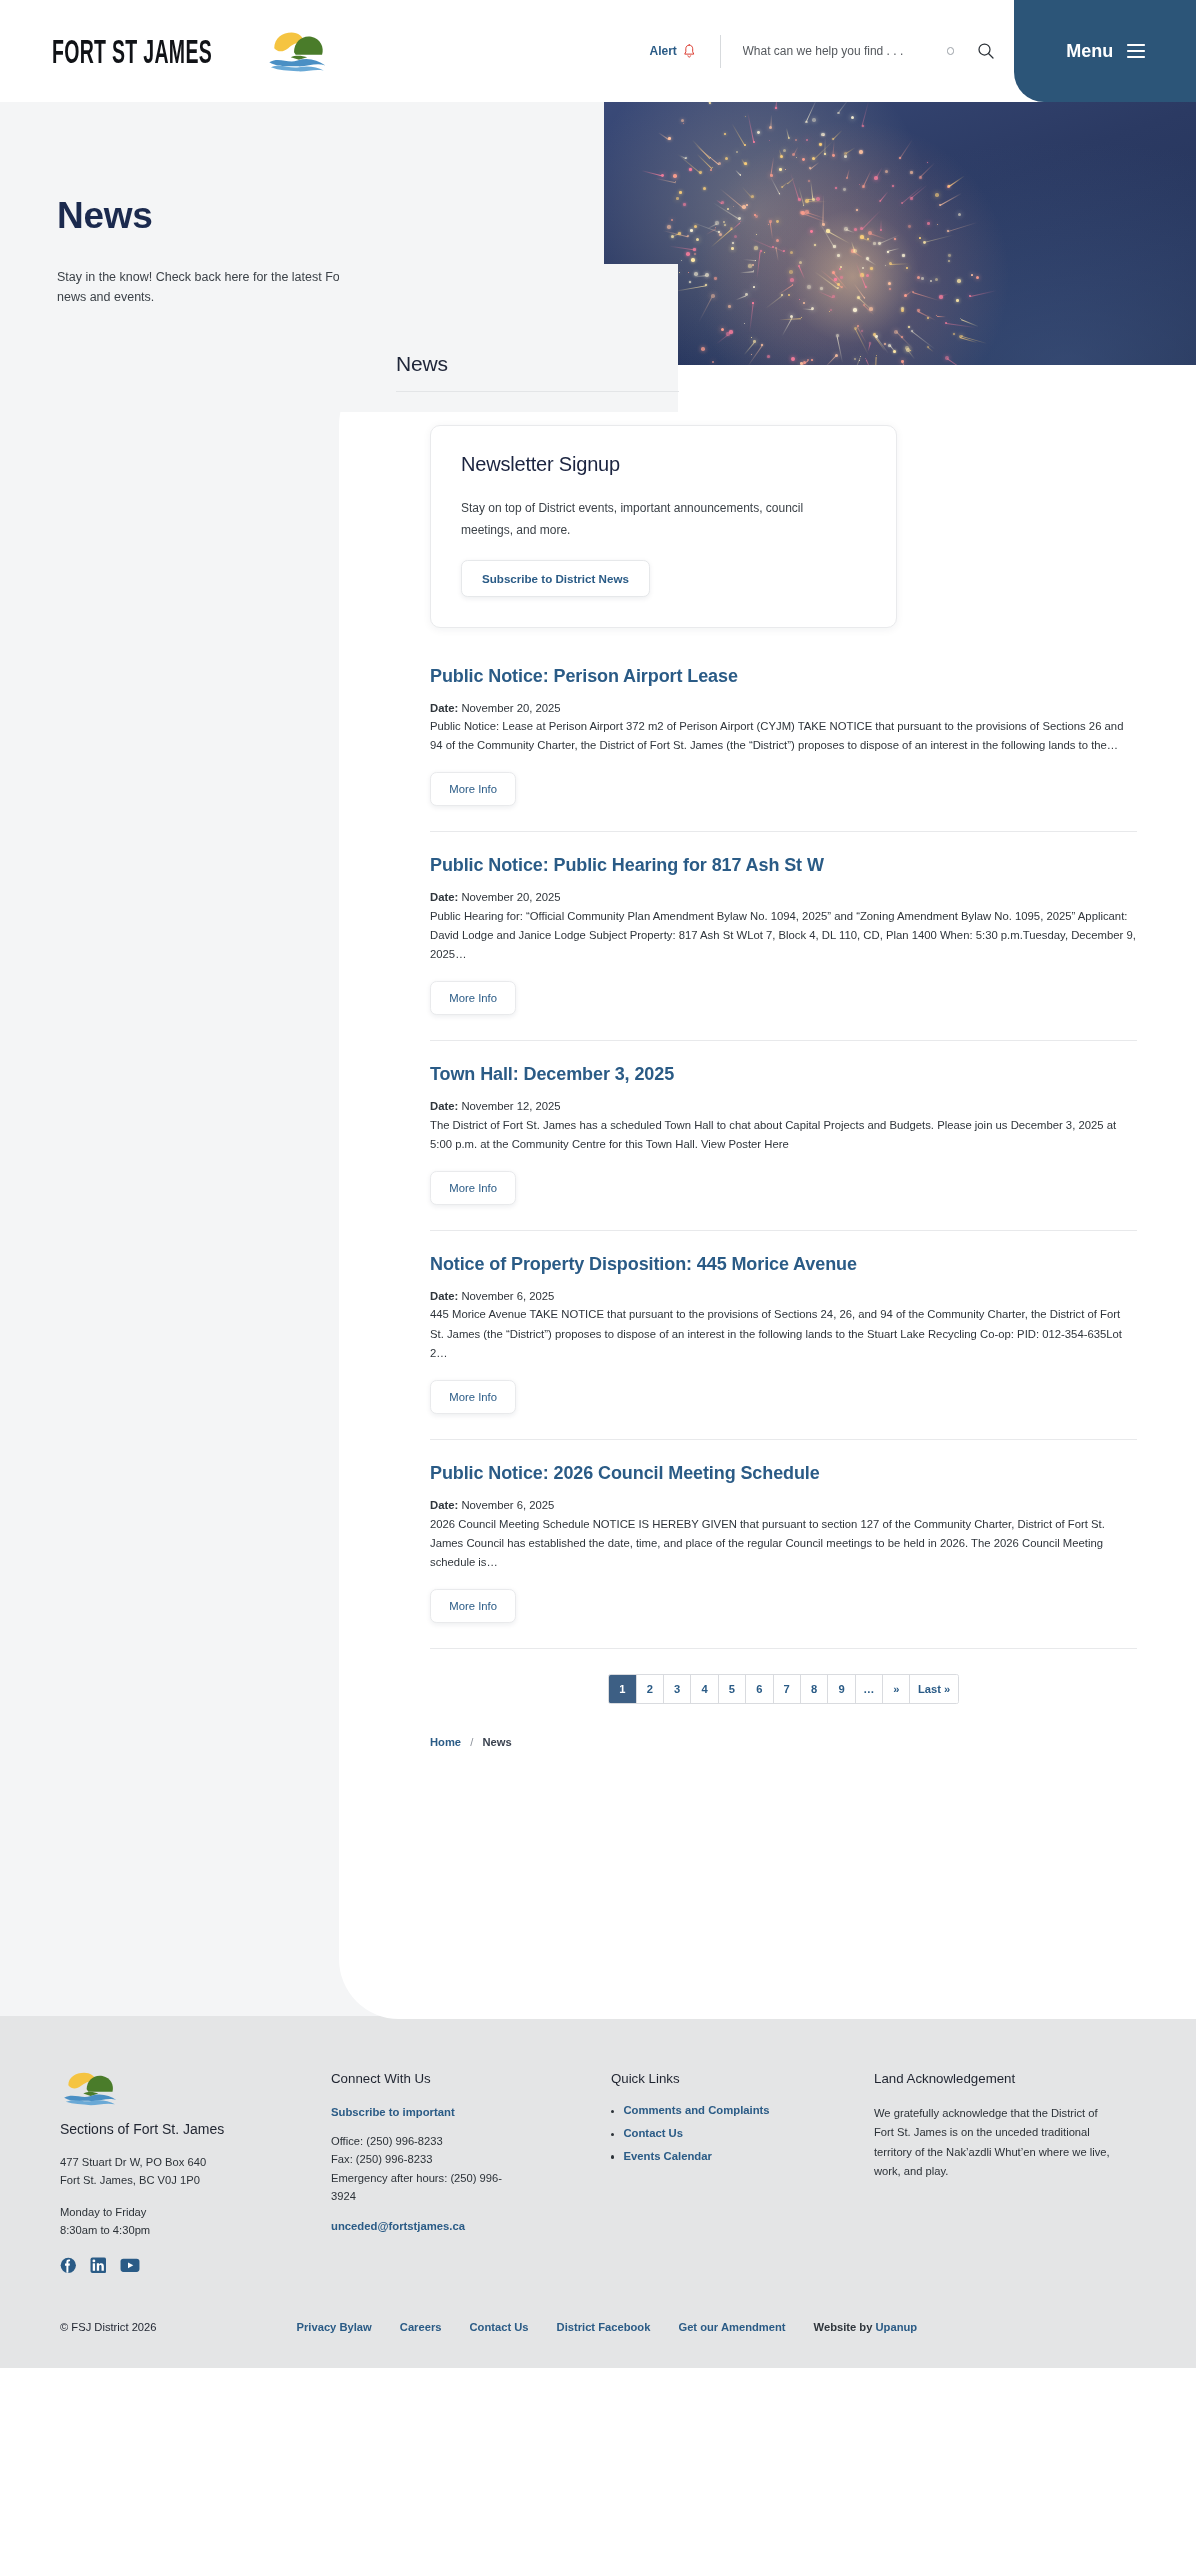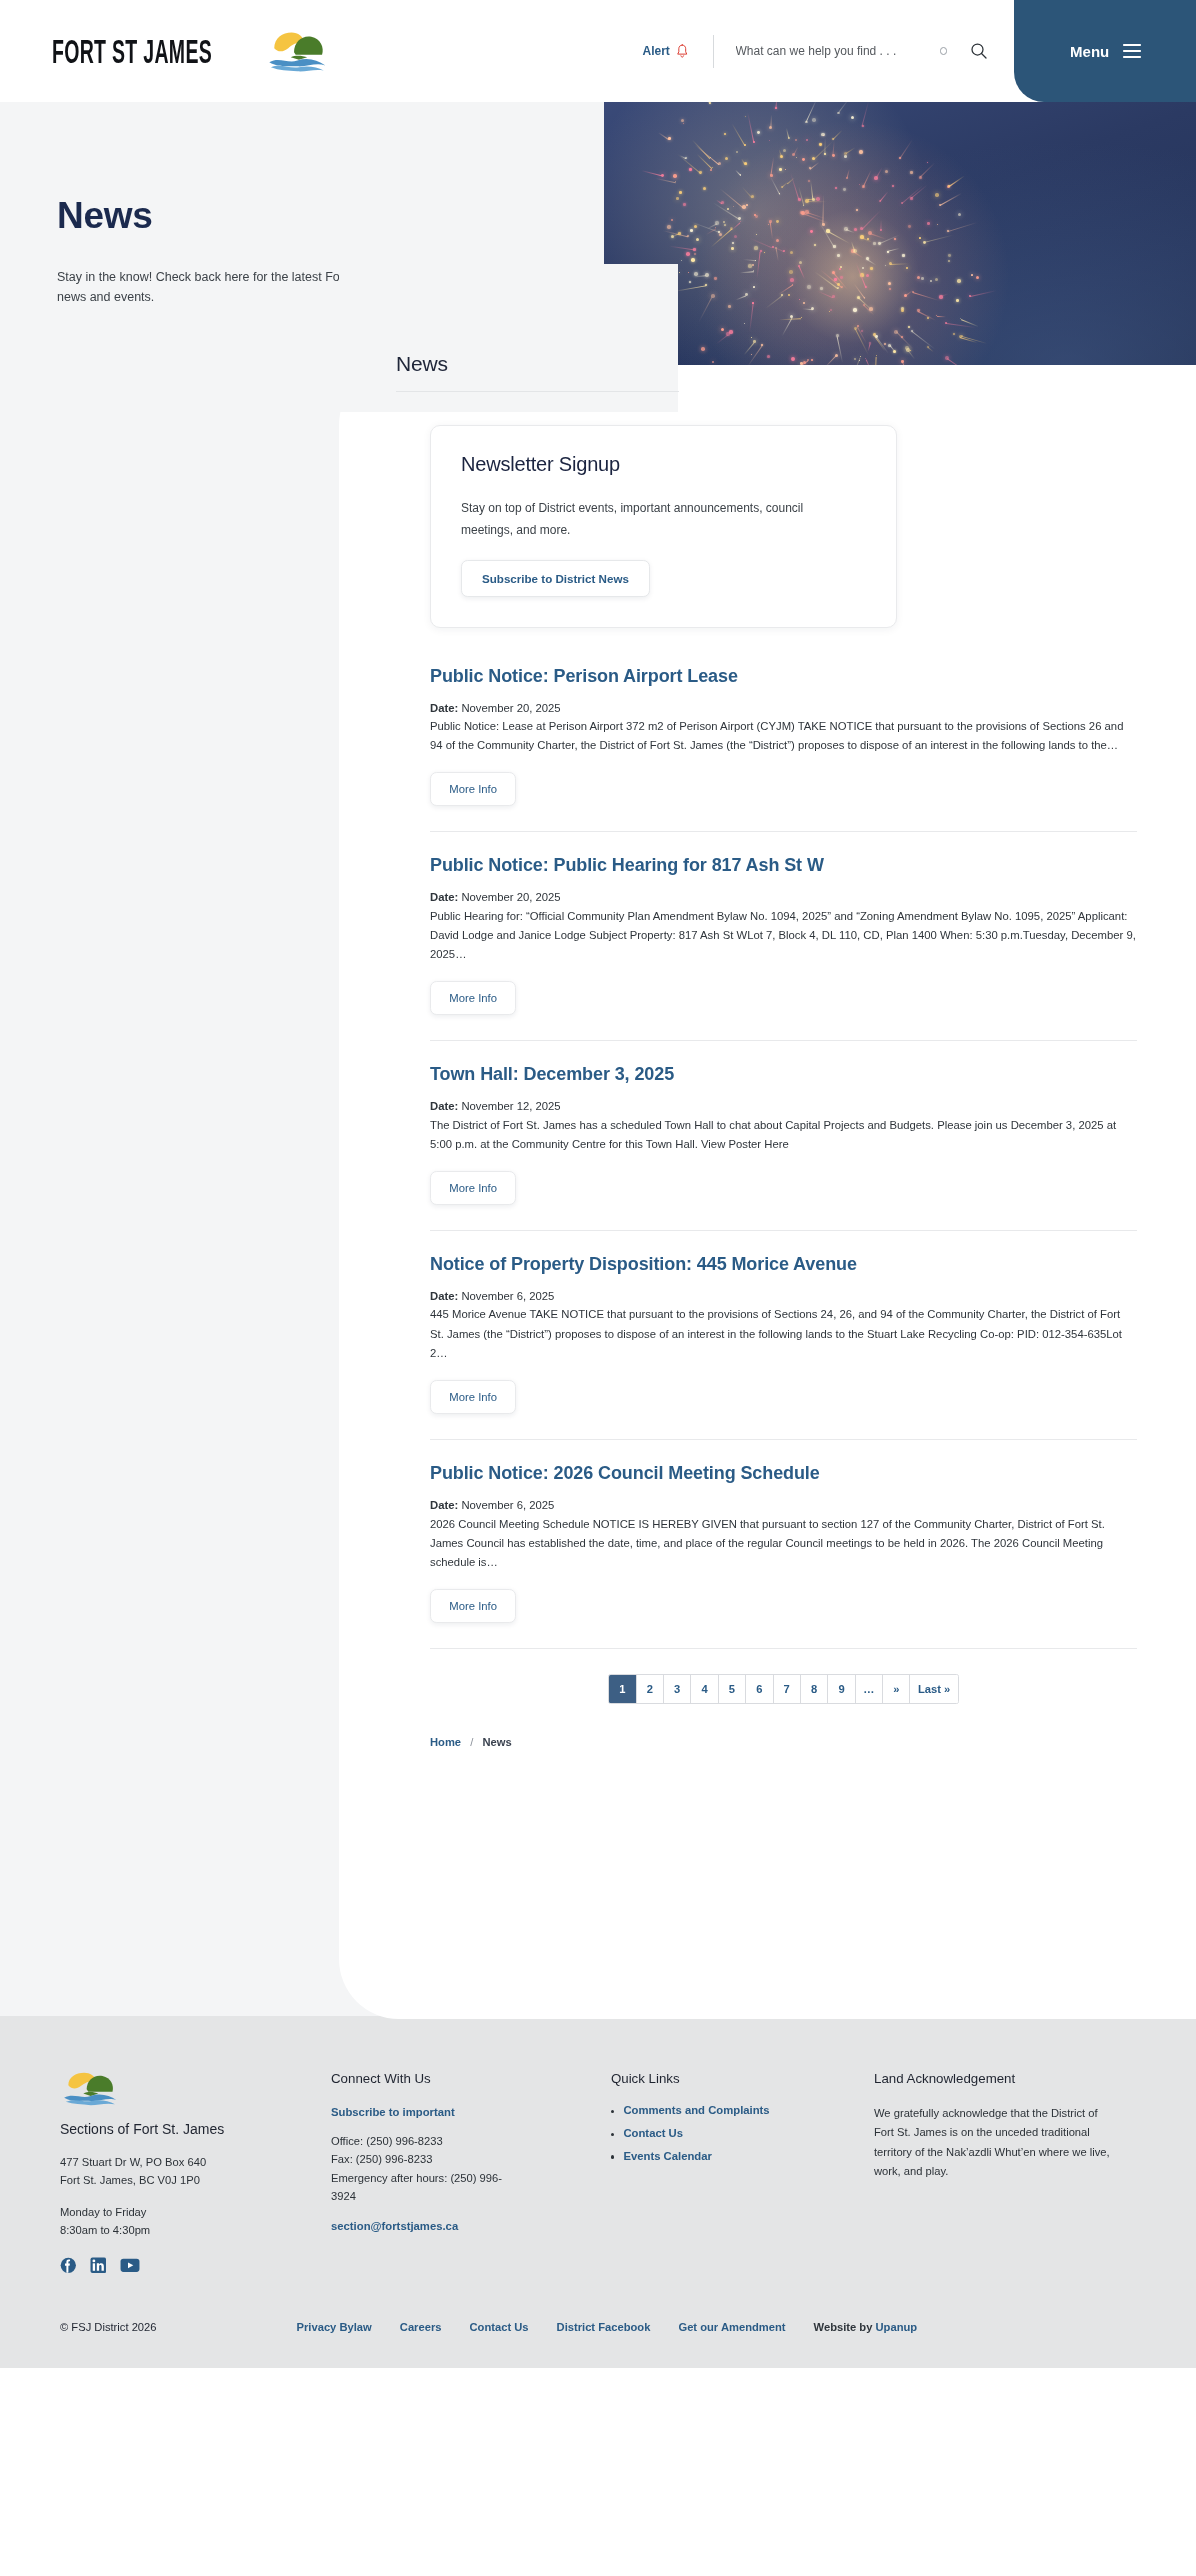--- a/index.html
+++ b/index.html
@@ -87,29 +87,29 @@
     padding: 3.3px; margin-left: 11.6px; display: flex;
   }
   .menu-btn {
     width: 183px;
     height: 102px;
     background: #2c5578;
     border: none;
     border-bottom-left-radius: 30px;
     border-top-left-radius: 0;
     color: #ffffff;
-    font-size: 15px;
+    font-size: 18px;
     font-weight: 700;
     display: flex;
     align-items: center;
     justify-content: center;
     gap: 13.3px;
     cursor: pointer;
     font-family: "Liberation Sans", sans-serif;
-    margin-left: 23px;
+    margin-left: 16px;
   }
   .burger { display: flex; flex-direction: column; gap: 3.3px; }
   .burger i { display: block; width: 18.3px; height: 2.5px; background: #fff; border-radius: 0.8px; }
 
   
   .hero {
     position: relative;
     height: 364px;
     background: #f4f5f6;
     overflow: visible;
@@ -1019,21 +1019,21 @@
     </div>
 
     <div class="fcol-2">
       <div class="footer-head">Connect With Us</div>
       <a class="footer-link">Subscribe to important</a>
       <div class="footer-gap"></div>
       <div class="footer-line">Office: (250) 996-8233</div>
       <div class="footer-line">Fax: (250) 996-8233</div>
       <div class="footer-line" style="max-width:191px">Emergency after hours: (250) 996-3924</div>
       <div class="footer-gap"></div>
-      <a class="footer-link">section@fortstjames.ca</a>
+      <a class="footer-link">unceded@fortstjames.ca</a>
     </div>
 
     <div class="fcol-3">
       <div class="footer-head">Quick Links</div>
       <ul class="footer-ul" id="quickLinks">
           <li><a class="footer-link">Comments and Complaints</a></li>
           <li><a class="footer-link">Contact Us</a></li>
           <li><a class="footer-link">Events Calendar</a></li>
         </ul>
     </div>

